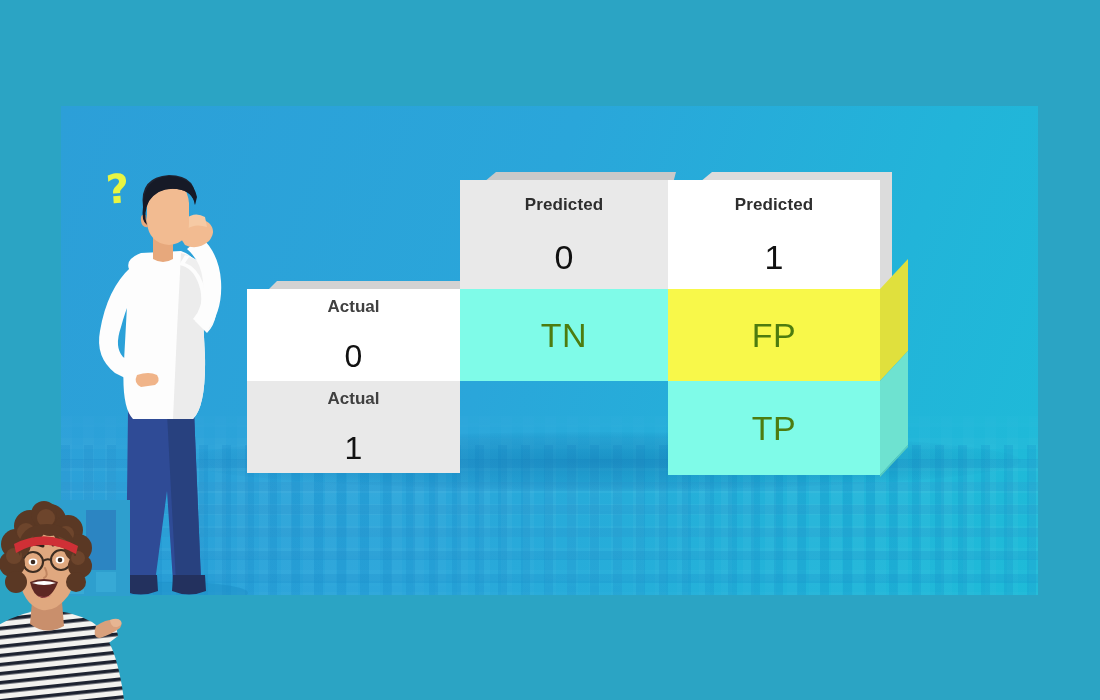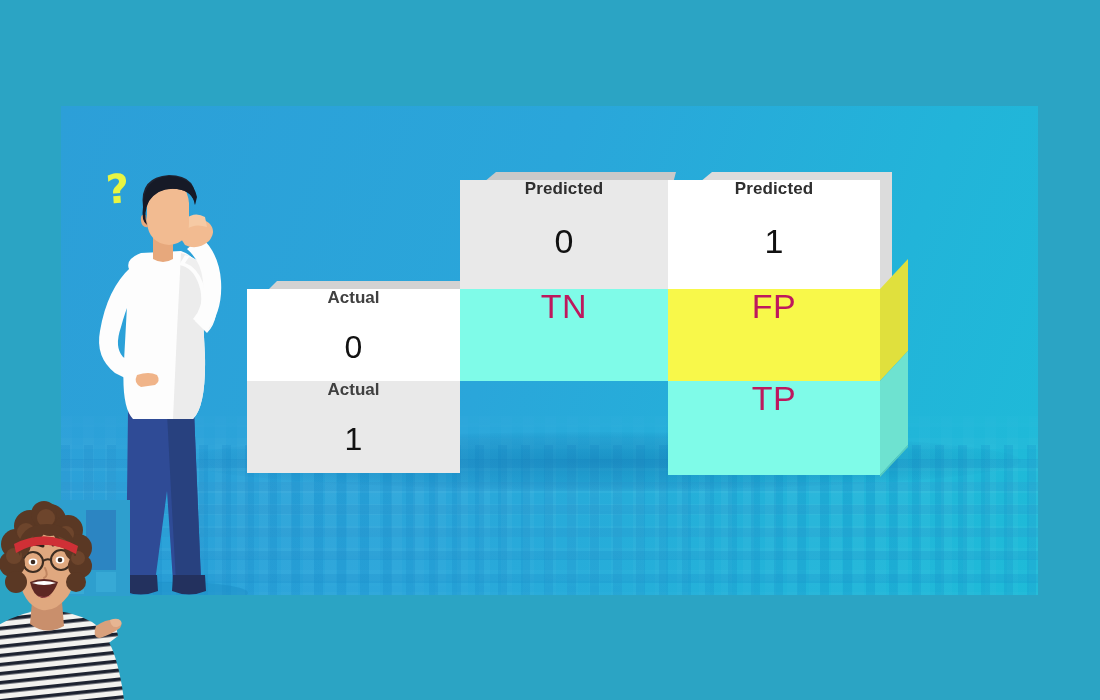--- a/index.html
+++ b/index.html
@@ -38,21 +38,21 @@
     position:absolute;left:120px;bottom:105px;width:840px;height:58px;
     border-radius:50%;
     background:radial-gradient(ellipse at center, rgba(10,110,170,.42) 0%, rgba(10,110,170,.18) 55%, rgba(10,110,170,0) 75%);
   }
 
   
   #matrix{position:absolute;left:0;top:0;width:100%;height:100%;}
 
   .blk{position:absolute;box-sizing:border-box;}
   .face{position:absolute;left:0;top:0;width:100%;height:100%;
-        display:flex;flex-direction:column;align-items:center;justify-content:flex-start;gap:20px;}
+        display:flex;flex-direction:column;align-items:center;justify-content:center;gap:20px;}
 
   
   #hdr0{left:399px;top:74px;width:208px;height:109px;background:#e9e9e9;}
   #hdr1{left:607px;top:74px;width:212px;height:109px;background:#ffffff;}
   
   #hdr0top{
     position:absolute;left:399px;top:66px;width:216px;height:30px;
     background:#c9c9c9;
     clip-path:polygon(36px 0, 216px 0, 208px 30px, 0 30px);
   }
@@ -79,21 +79,21 @@
     clip-path:polygon(30px 0, 221px 0, 213px 30px, 0 30px);
   }
   .actlabel{font-size:17px;color:#404040;line-height:1;font-weight:600;}
   .actnum{font-size:32px;color:#111;line-height:1;margin-top:5px;font-weight:400;}
 
   
   #cTN{left:399px;top:183px;width:208px;height:92px;background:#7ffbe8;}
   #cFP{left:607px;top:183px;width:212px;height:92px;background:#f8f84a;padding-left:13px;}
   #cFN{left:399px;top:275px;width:208px;height:94px;background:#f8f84a;}
   #cTP{left:607px;top:275px;width:212px;height:94px;background:#7ffbe8;padding-left:44px;}
-  .cellabel{font-size:34px;color:#be185d;line-height:1;font-weight:500;letter-spacing:.5px;}
+  .cellabel{font-size:34px;color:#4d7c0f;line-height:1;font-weight:500;letter-spacing:.5px;}
   #sFPb{
     position:absolute;left:819px;top:153px;width:28px;height:122px;
     background:#e0e03d;
     clip-path:polygon(0 30px, 28px 0, 28px 92px, 0 122px);
   }
   #sTP{
     position:absolute;left:819px;top:245px;width:28px;height:124px;
     background:#6ee2d0;
     clip-path:polygon(0 30px, 28px 0, 28px 94px, 0 124px);
   }

